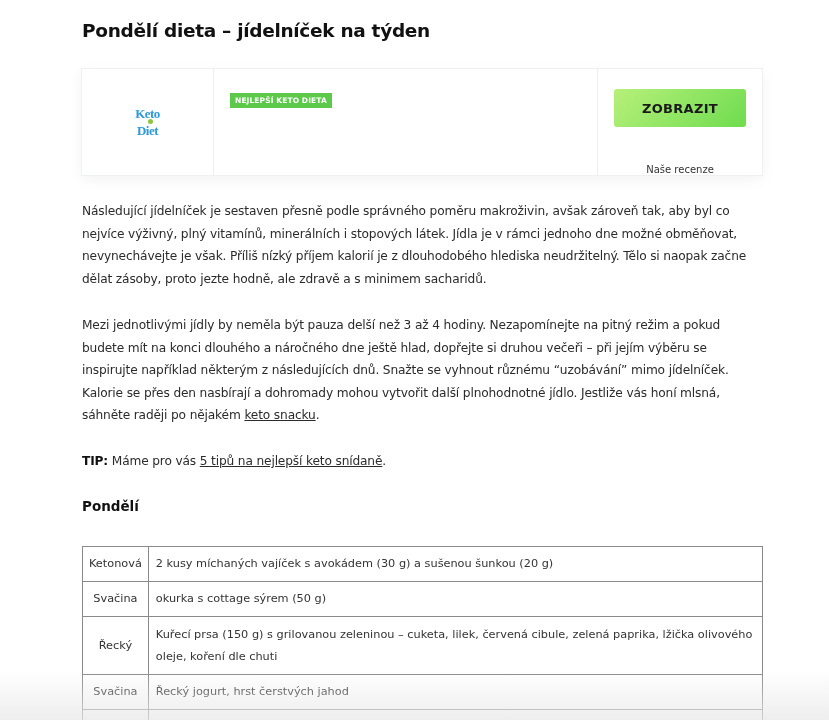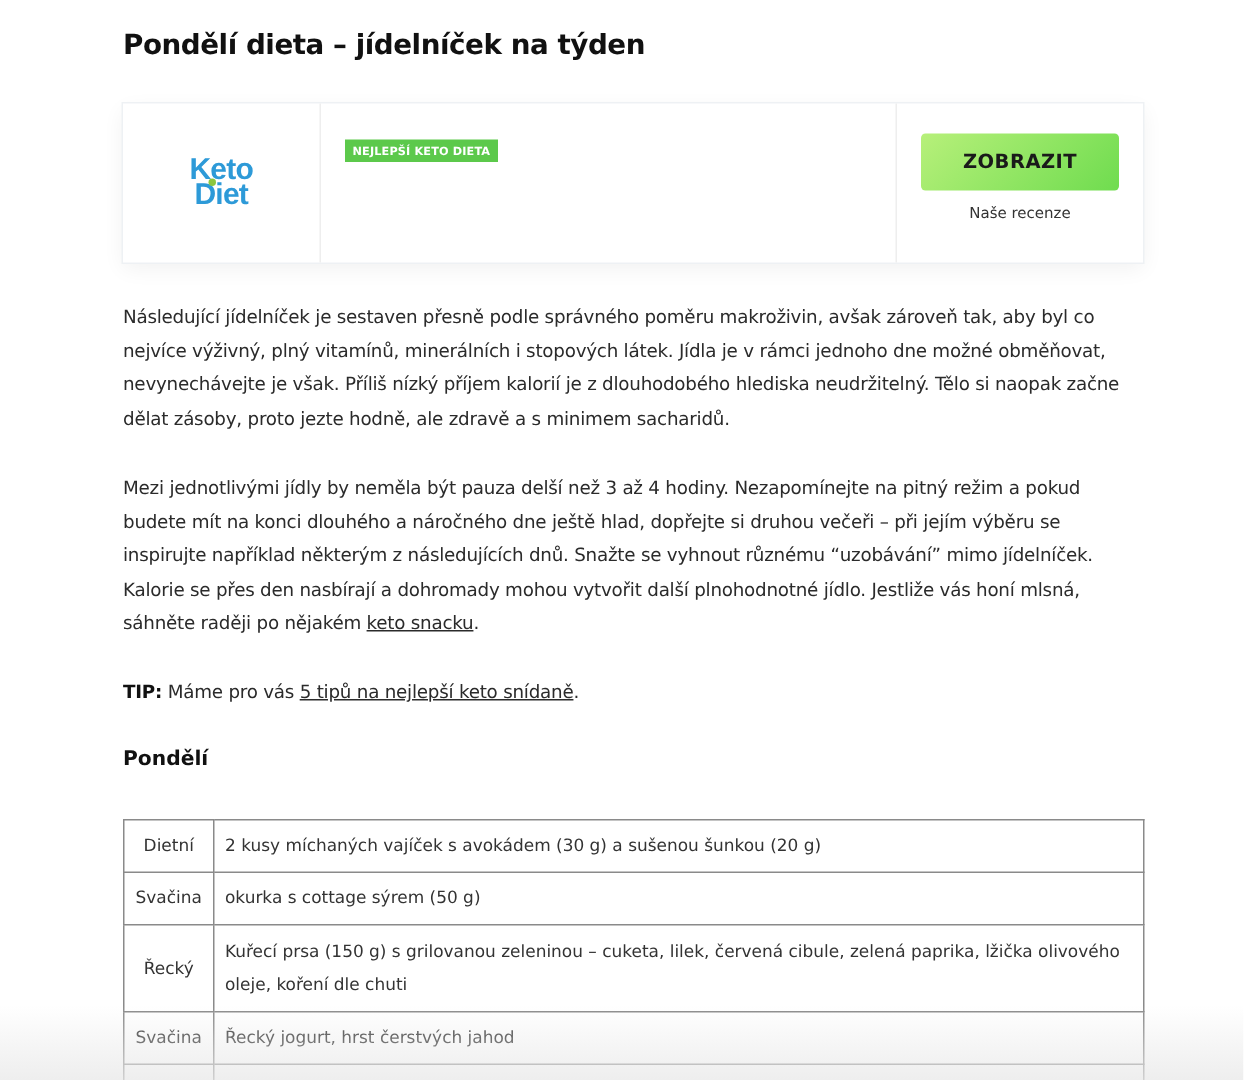--- a/index.html
+++ b/index.html
@@ -18,42 +18,42 @@
     .promo {
       position: absolute; left: 0; top: 69px; width: 680px; height: 106px;
       background: #ffffff; display: flex;
       box-shadow: 0 0 0 1px #eef1f4, 0 4px 14px rgba(0,0,0,0.06);
     }
     .promo .logo-cell {
       width: 131px; border-right: 1px solid #eeeeee;
       display: flex; align-items: center; justify-content: center;
     }
     .logo {
-      font-family: Liberation Sans, sans-serif; font-weight: bold; color: #2d9ad8;
-      font-size: 20px; line-height: 17px; text-align: center; letter-spacing: -0.5px;
+      font-family: Liberation Serif, serif; font-weight: bold; color: #2d9ad8;
+      font-size: 13px; line-height: 17px; text-align: center; letter-spacing: -0.5px;
       position: relative;
     }
     .logo .dot {
       position: absolute; left: 13px; top: 14px; width: 5px; height: 5px;
       border-radius: 50%; background: #8cc63f;
     }
     .promo .text-cell {
       flex: 1; padding: 19px 16px 0 16px; border-right: 1px solid #eeeeee;
     }
     .badge {
       display: inline-block; background: #5cc94b; color: #ffffff;
       font-size: 7.5px; font-weight: bold; padding: 3px 5px; letter-spacing: 0.1px; text-align: center;
     }
     .promo-desc {
       margin: 6px 0 0 0; font-size: 11.3px; line-height: 17px; color: #333333;
       width: 340px;
     }
     .promo .cta-cell {
       width: 164px; display: flex; flex-direction: column; align-items: center;
-      padding-top: 20px; box-sizing: border-box;
+      padding-top: 20px; box-sizing: border-box; justify-content: space-between;
     }
     .cta-btn {
       width: 132px; height: 38px; border: none; border-radius: 3px;
       background: linear-gradient(135deg, #b7f07a 0%, #6fdc4f 100%);
       color: #1a1a1a; font-weight: bold; font-size: 13px; letter-spacing: 0.3px;
       font-family: "DejaVu Sans", sans-serif; cursor: pointer;
     }
     .review-link { margin-top: 10px; font-size: 10px; color: #333333; text-decoration: none; }
     .para {
       position: absolute; left: 0; width: 680px; margin: 0;
@@ -112,21 +112,21 @@
 
   <p class="para p2"><span>Mezi jednotlivými jídly by neměla být pauza delší než 3 až 4 hodiny. Nezapomínejte na pitný režim a pokud budete mít na konci dlouhého a náročného dne ještě hlad, dopřejte si druhou večeři – při jejím výběru se inspirujte například některým z následujících dnů. Snažte se vyhnout různému “uzobávání” mimo jídelníček. Kalorie se přes den nasbírají a dohromady mohou vytvořit další plnohodnotné jídlo. Jestliže vás honí mlsná, sáhněte raději po nějakém </span><a href="#">keto snacku</a><span>.</span></p>
 
   <p class="para tip"><b>TIP:</b><span> Máme pro vás </span><a href="#">5 tipů na nejlepší keto snídaně</a><span>.</span></p>
 
   <h3 class="day">Pondělí</h3>
 
   <table class="menu">
     <tbody>
         <tr>
-      <td class="meal">Dietní</td>
+      <td class="meal">Ketonová</td>
       <td>2 kusy míchaných vajíček s avokádem (30 g) a sušenou šunkou (20 g)</td>
     </tr>
     <tr>
       <td class="meal">Svačina</td>
       <td>okurka s cottage sýrem (50 g)</td>
     </tr>
     <tr class="tall">
       <td class="meal">Řecký</td>
       <td>Kuřecí prsa (150 g) s grilovanou zeleninou – cuketa, lilek, červená cibule, zelená paprika, lžička olivového oleje, koření dle chuti</td>
     </tr>

